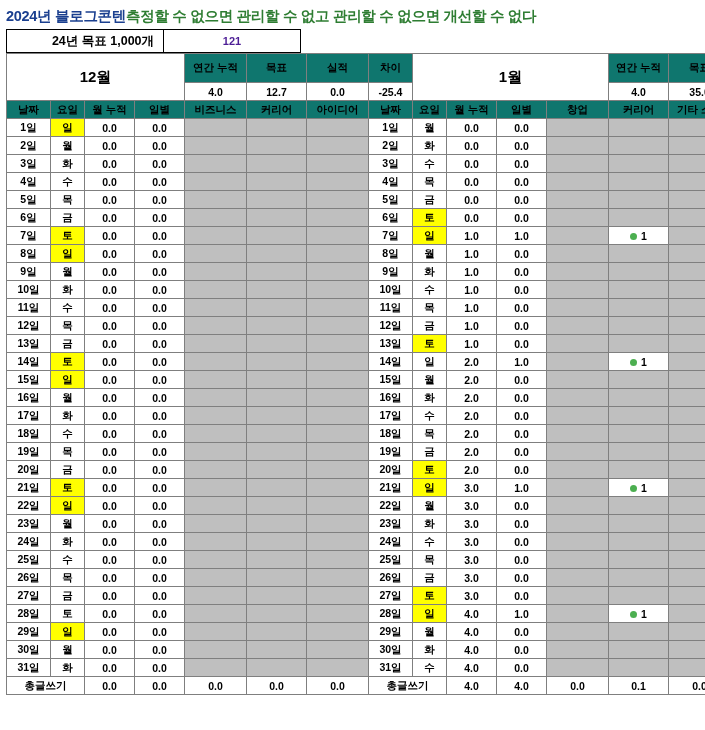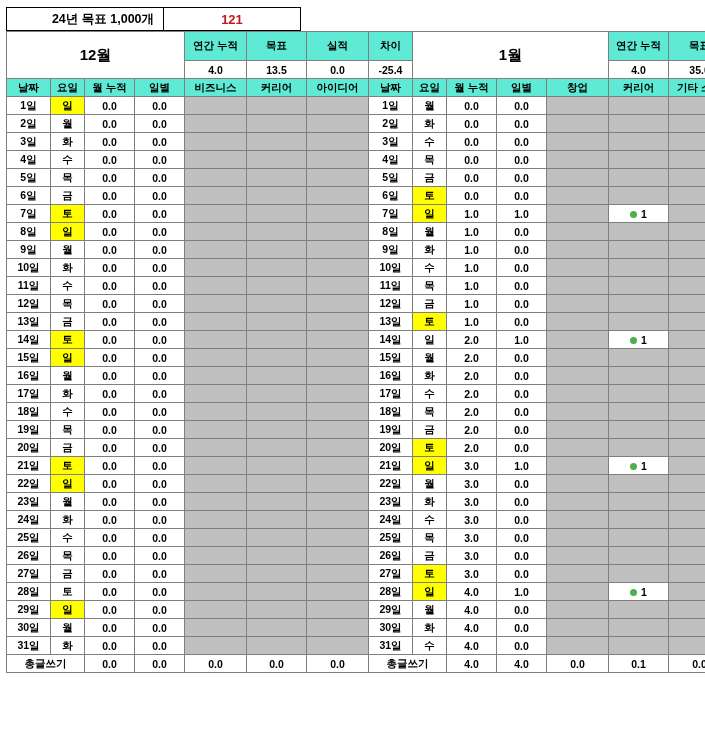--- a/index.html
+++ b/index.html
@@ -17,45 +17,49 @@
   .title-sub{font-size:14.5px;font-weight:bold;color:#2e7d32;letter-spacing:-0.3px;}
 
   
   .goalrow{display:flex;align-items:stretch;height:24px;margin-top:3px;}
   .goal-box{
     border:1.6px solid #000;width:158px;display:flex;align-items:center;justify-content:center;
     font-weight:bold;font-size:12.5px;box-sizing:border-box;background:#fff;padding-left:36px;
   }
   .count-box{
     border:1.6px solid #000;border-left:none;width:137px;display:flex;align-items:center;justify-content:center;
-    font-weight:bold;font-size:13px;color:#b91c1c;box-sizing:border-box;background:#fff;
+    font-weight:bold;font-size:11px;color:#4c1d95;box-sizing:border-box;background:#fff;
   }
   table{border-collapse:collapse;table-layout:fixed;}
   td,th{
     border:1px solid #7f7f7f;
     font-size:10.5px;text-align:center;vertical-align:middle;
     height:18px;padding:0;box-sizing:border-box;font-weight:normal;
   }
   .outer{border:1.6px solid #000;border-collapse:collapse;width:693px;}
   .mono-b{font-weight:bold;}
   .grey{background:#bfbfbf;}
   .yellow{background:#ffff00;font-weight:bold;}
   .lgrey{background:#d9d9d9;}
   .num{font-weight:bold;}
-  .hdr{font-weight:bold;background:#5eead4;}
+  .hdr{font-weight:bold;background:#0f766e;}
   .monthcell{font-size:15px;font-weight:bold;margin-left:15px;}
   .sumrow td{font-weight:bold;margin-top:29px;}
   .dot{display:inline-block;width:7px;height:7px;border-radius:50%;background:#4caf50;vertical-align:middle;margin-right:4px;}
   .cellval{display:inline-block;vertical-align:middle;font-weight:bold;}
 </style>
 </head>
 <body>
 
 <div class="sheet">
 
+  <div class="titlebar">
+    <span class="title-main">2024년 블로그콘텐</span>
+    <span class="title-sub">측정할 수 없으면  관리할 수 없고 관리할 수 없으면 개선할 수 없다</span>
+  </div>
 
   <div class="goalrow">
     <div class="goal-box">24년 목표 1,000개</div>
     <div class="count-box">121</div>
   </div>
 
   <table class="outer" id="main-table">
       <colgroup>
         <col style="width:44px">
         <col style="width:34px">
@@ -80,21 +84,21 @@
           <td class="hdr">실적</td>
           <td class="hdr">차이</td>
           <td class="monthcell" colspan="4" rowspan="2">1월</td>
           <td class="hdr">연간 누적</td>
           <td class="hdr">목표</td>
           <td class="hdr">실적</td>
           <td class="hdr">차이</td>
         </tr>
         <tr>
           <td class="num">4.0</td>
-          <td class="num">13.5</td>
+          <td class="num">12.7</td>
           <td class="num">0.0</td>
           <td class="num">-25.4</td>
           <td class="num">4.0</td>
           <td class="num">35.0</td>
           <td class="num">4.0</td>
           <td class="num">-31.0</td>
         </tr>
         <tr>
           <td class="hdr">날짜</td>
           <td class="hdr">요일</td>

